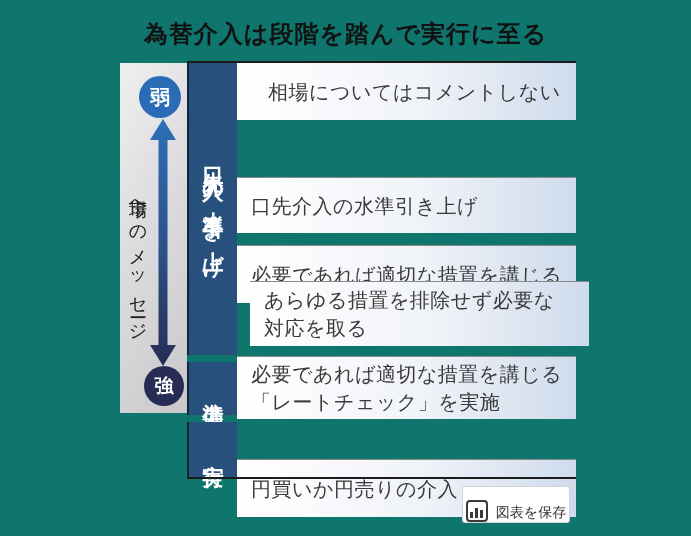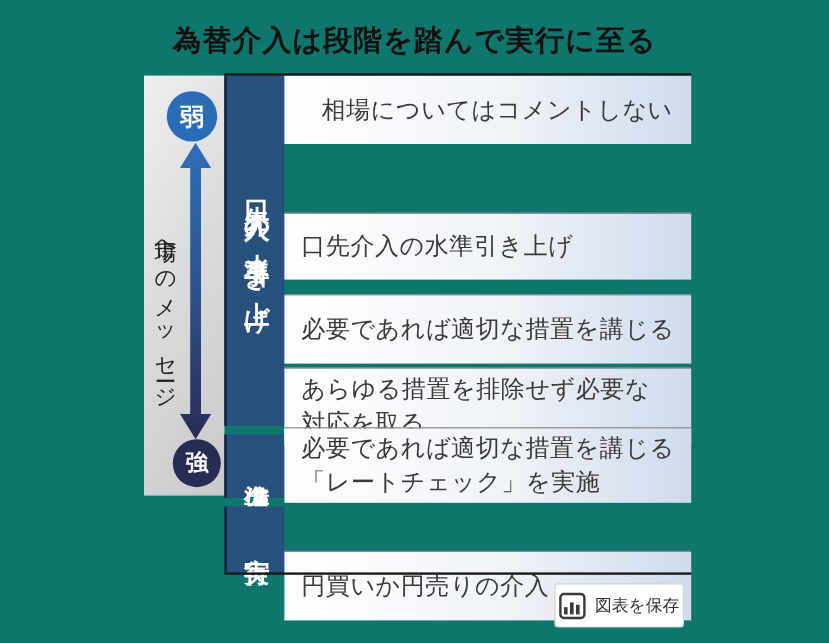--- a/index.html
+++ b/index.html
@@ -33,32 +33,32 @@
   
   .row{position:absolute;left:237px;width:339px;box-sizing:border-box;
        background:linear-gradient(to right,#ffffff 0%,#f0f3f8 55%,#cfdbec 100%);
        display:flex;align-items:center;padding-left:14px;
        font-size:20px;color:#3a3a3a;line-height:28px;white-space:pre-line;letter-spacing:0.5px;}
   .row + .row, .row.sep{border-top:1px solid #8a8a8a;}
   .r1{top:63px;height:57px;padding-left:31px;}
   .r2{top:120px;height:57px;}
   .r3{top:177px;height:56px;}
   .r4{top:245px;height:58px;}
-  .r5{top:306px;height:65px;}
+  .r5{top:281px;height:65px;margin-left:13px;}
   .r6{top:356px;height:63px;}
   .r7{top:419px;height:58px;margin-top:40px;}
 
   .table-border{position:absolute;left:187px;width:389px;height:2px;background:#1b1b1b;}
   .table-border.top{top:61px;}
   .table-border.bottom{top:477px;}
 
   
   .save-btn{position:absolute;left:462px;top:486px;width:108px;height:37px;
             background:#ffffff;border:1px solid #d0d3d8;border-radius:3px;
-            display:flex;align-items:center;justify-content:center;gap:8px;
+            display:flex;align-items:flex-end;justify-content:center;gap:8px;
             cursor:pointer;padding:0;}
   .chart-icon{position:relative;width:18px;height:18px;border:2px solid #3a3a3a;
               border-radius:4px;display:inline-block;}
   .chart-icon i{position:absolute;bottom:2px;width:3px;background:#3a3a3a;display:block;}
   .chart-icon i.b1{left:2px;height:6px;}
   .chart-icon i.b2{left:7px;height:10px;}
   .chart-icon i.b3{left:12px;height:8px;}
   .save-label{font-size:14px;color:#333;}
 </style>
 </head>

